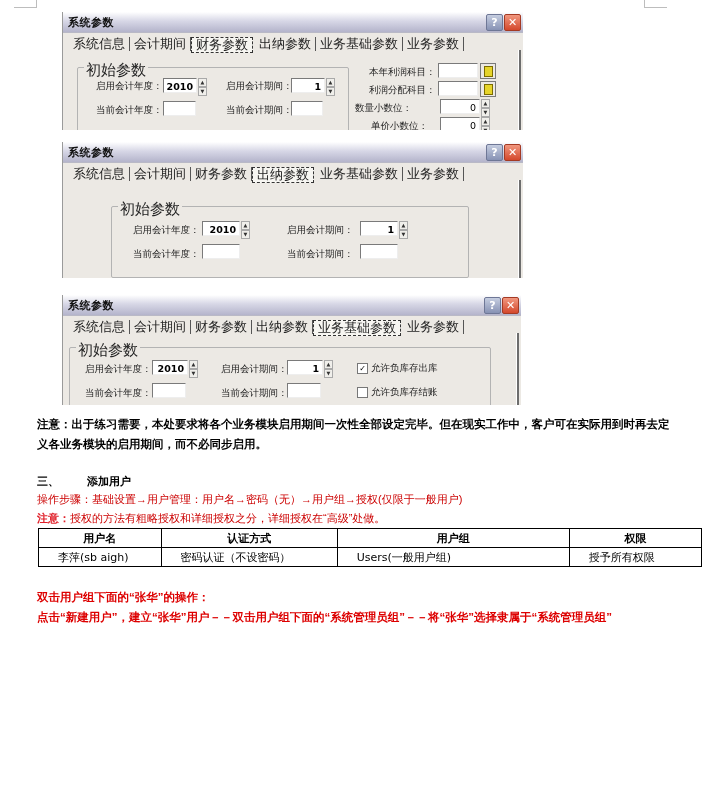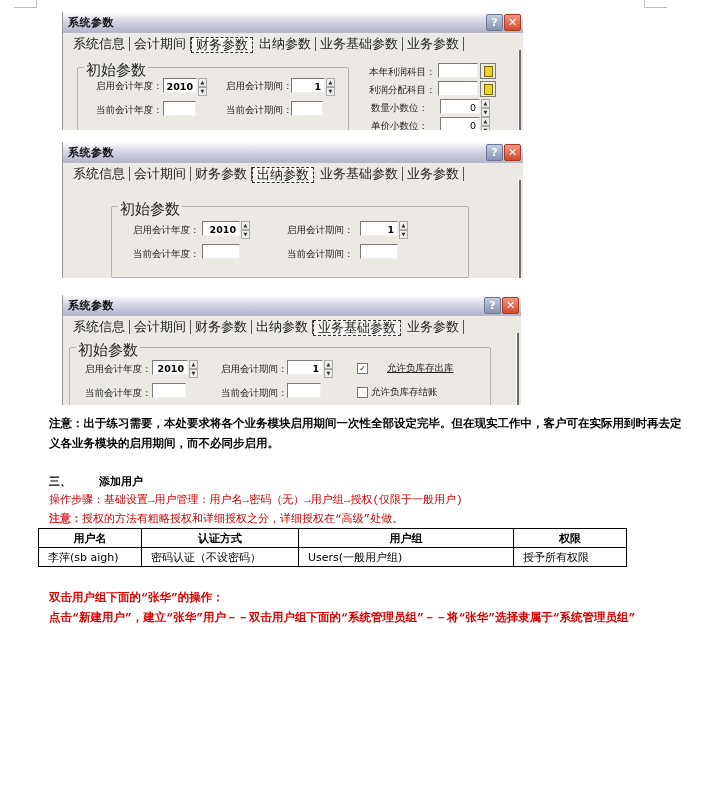--- a/index.html
+++ b/index.html
@@ -25,30 +25,30 @@
 
   .lbl { position:absolute; font-size:9.5px; color:#222; white-space:nowrap; }
   .inp { position:absolute; height:15px; background:#fff; border-top:1px solid #7a7a7a; border-left:1px solid #7a7a7a; border-bottom:1px solid #eee; border-right:1px solid #eee; font-size:9.5px; font-weight:bold; text-align:right; padding-right:3px; line-height:15px; box-sizing:border-box; color:#000; }
   .inp.plain { font-weight:normal; }
   .spin { position:absolute; width:9px; height:15px; display:flex; flex-direction:column; }
   .spin span { flex:1; font-size:5px; line-height:7px; text-align:center; color:#333; background:#f0efeb; border:1px solid #a9a9a9; }
   .lookup { position:absolute; width:14px; height:14px; background:#ece9e4; border:1px solid #7a7a7a; font-size:9px; text-align:center; line-height:14px; color:#6e5a00; }
   .lookup i { display:inline-block; width:7px; height:9px; background:#e6d42a; border:1px solid #7c6c00; margin-top:2px; }
   .chk { position:absolute; width:9px; height:9px; background:#fff; border:1px solid #777; font-size:8px; line-height:9px; text-align:center; color:#000; }
 
-  .doc { position:absolute; font-family:Liberation Mono, monospace; font-size:11px;margin-left:12px; }
+  .doc { position:absolute; font-family:Liberation Sans, sans-serif; font-size:11px; }
   .note { left:37px; top:414px; width:640px; font-weight:bold; color:#000; font-size:11.5px; line-height:20px; }
   .h3 { left:37px; top:474px; font-weight:bold; color:#000; font-size:11px; }
   .h3 .num { display:inline-block; width:50px; }
   .step { left:37px; top:492px; color:#cc0000; font-size:11px; }
   .note2 { left:37px; top:511px; color:#cc0000; font-size:11px; }
   .note2 b { color:#e0202a; }
 
   table.users { position:absolute; left:38px; top:528px; border-collapse:collapse; font-size:11px; color:#000; }
-  table.users td, table.users th { border:1px solid #000; height:18px; padding:0 9px; white-space:nowrap; }
+  table.users td, table.users th { border:1px solid #000; height:18px; padding:0 19px; white-space:nowrap; }
   table.users th { font-weight:bold; text-align:center; }
   .op-title { left:37px; top:590px; color:#dd0000; font-weight:bold; font-size:11.5px; }
   .op-body { left:37px; top:608px; width:640px; color:#dd0000; font-weight:bold; font-size:11.5px; line-height:19px; }
 </style>
 </head>
 <body>
 
 <div class="corner tl"></div>
 <div class="corner tr"></div>
 
@@ -85,21 +85,21 @@
   <div class="inp" style="left:100px; top:89px; width:33px;"></div>
   <span class="lbl" style="left:163px; top:92px;">当前会计期间：</span>
   <div class="inp" style="left:228px; top:89px; width:32px;"></div>
 
   <span class="lbl" style="left:306px; top:54px;">本年利润科目：</span>
   <div class="inp" style="left:375px; top:51px; width:40px;"></div>
   <div class="lookup" style="left:417px; top:51px;"><i></i></div>
   <span class="lbl" style="left:306px; top:72px;">利润分配科目：</span>
   <div class="inp" style="left:375px; top:69px; width:40px;"></div>
   <div class="lookup" style="left:417px; top:69px;"><i></i></div>
-  <span class="lbl" style="left:308px; top:90px;">数量小数位：</span>
+  <span class="lbl" style="left:292px; top:90px;">数量小数位：</span>
   <div class="inp plain" style="left:377px; top:87px; width:40px;">0</div>
   <div class="spin" style="left:418px; top:87px;">
       <span>▲</span>
       <span>▼</span>
     </div>
   <span class="lbl" style="left:308px; top:108px;">单价小数位：</span>
   <div class="inp plain" style="left:377px; top:105px; width:40px;">0</div>
   <div class="spin" style="left:418px; top:105px;">
       <span>▲</span>
       <span>▼</span>
@@ -166,21 +166,21 @@
       <span>▲</span>
       <span>▼</span>
     </div>
   <span class="lbl" style="left:158px; top:68px;">启用会计期间：</span>
   <div class="inp" style="left:224px; top:65px; width:36px;">1</div>
   <div class="spin" style="left:261px; top:65px;">
       <span>▲</span>
       <span>▼</span>
     </div>
   <span class="chk" style="left:294px; top:68px;">✓</span>
-  <span class="lbl" style="left:324px; top:67px;text-decoration:underline;">允许负库存出库</span>
+  <span class="lbl" style="left:308px; top:67px;">允许负库存出库</span>
   <span class="lbl" style="left:22px; top:92px;">当前会计年度：</span>
   <div class="inp" style="left:89px; top:88px; width:34px;"></div>
   <span class="lbl" style="left:158px; top:92px;">当前会计期间：</span>
   <div class="inp" style="left:224px; top:88px; width:34px;"></div>
   <span class="chk" style="left:294px; top:92px;"></span>
   <span class="lbl" style="left:308px; top:91px;">允许负库存结账</span>
   <div class="panel-right" style="left:453px; height:75px;"></div>
 </div>
 
 <div class="doc note">注意：出于练习需要，本处要求将各个业务模块启用期间一次性全部设定完毕。但在现实工作中，客户可在实际用到时再去定义各业务模块的启用期间，而不必同步启用。</div>

